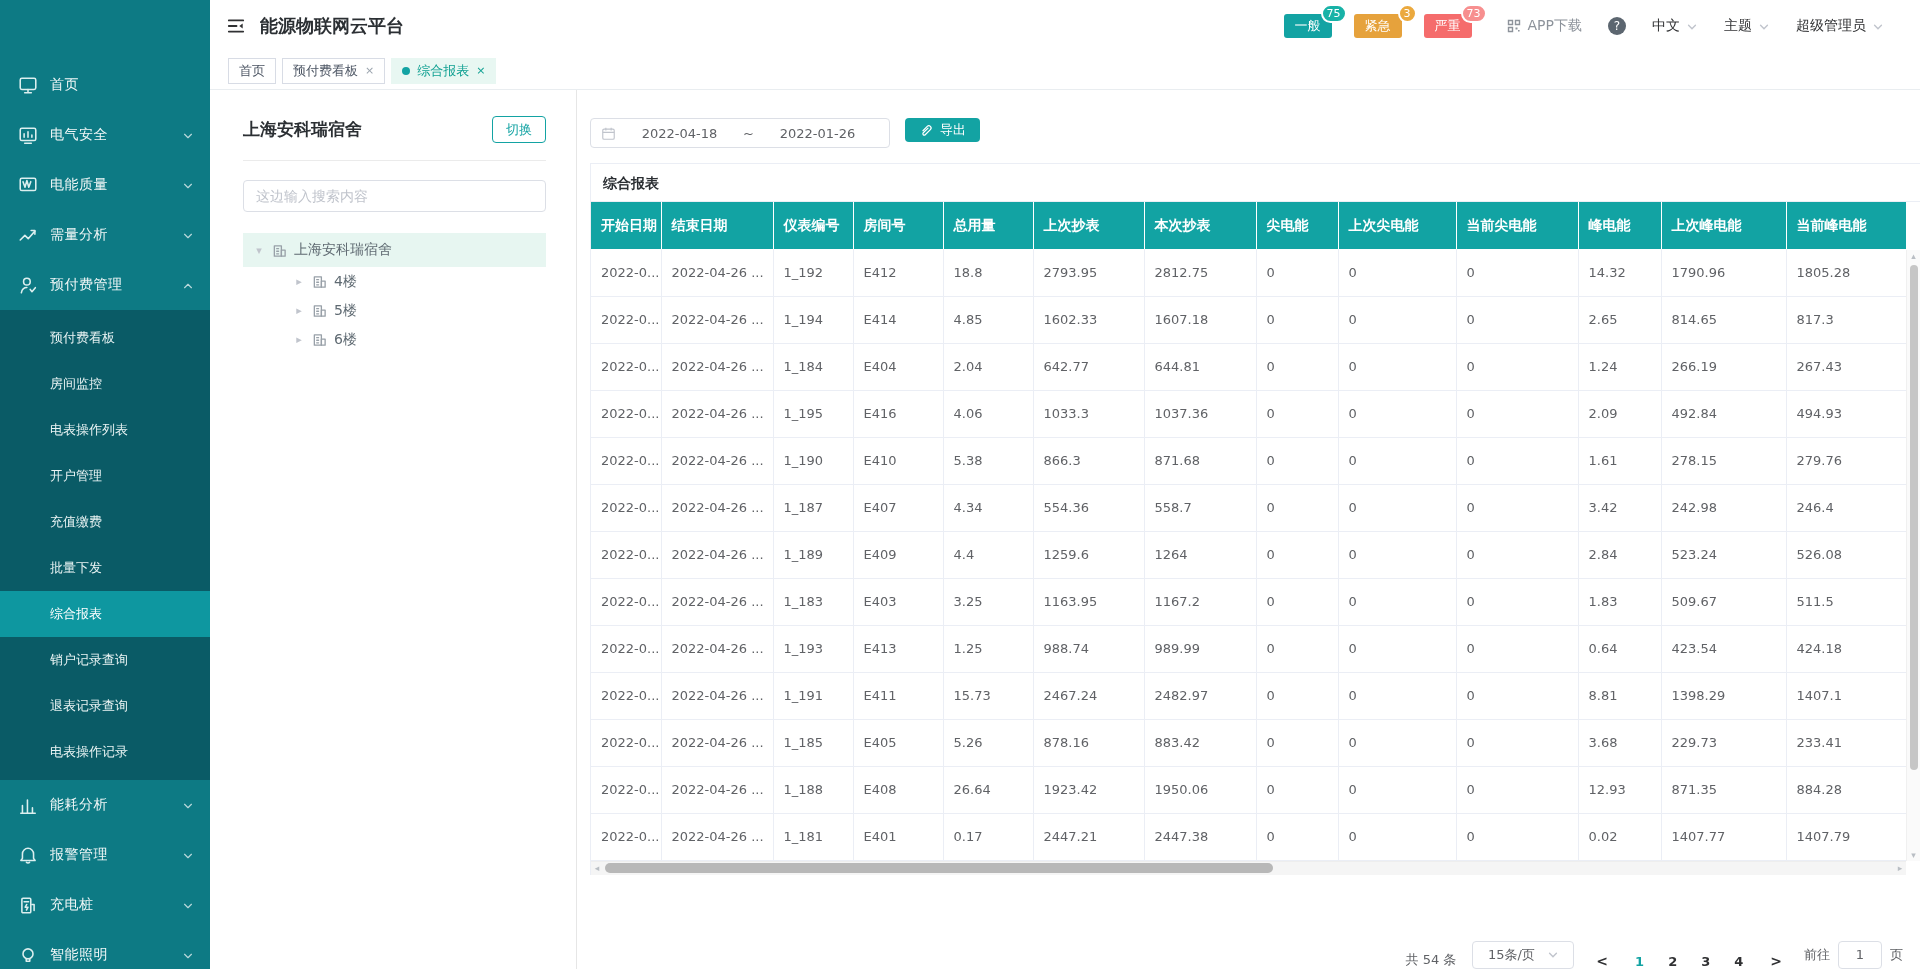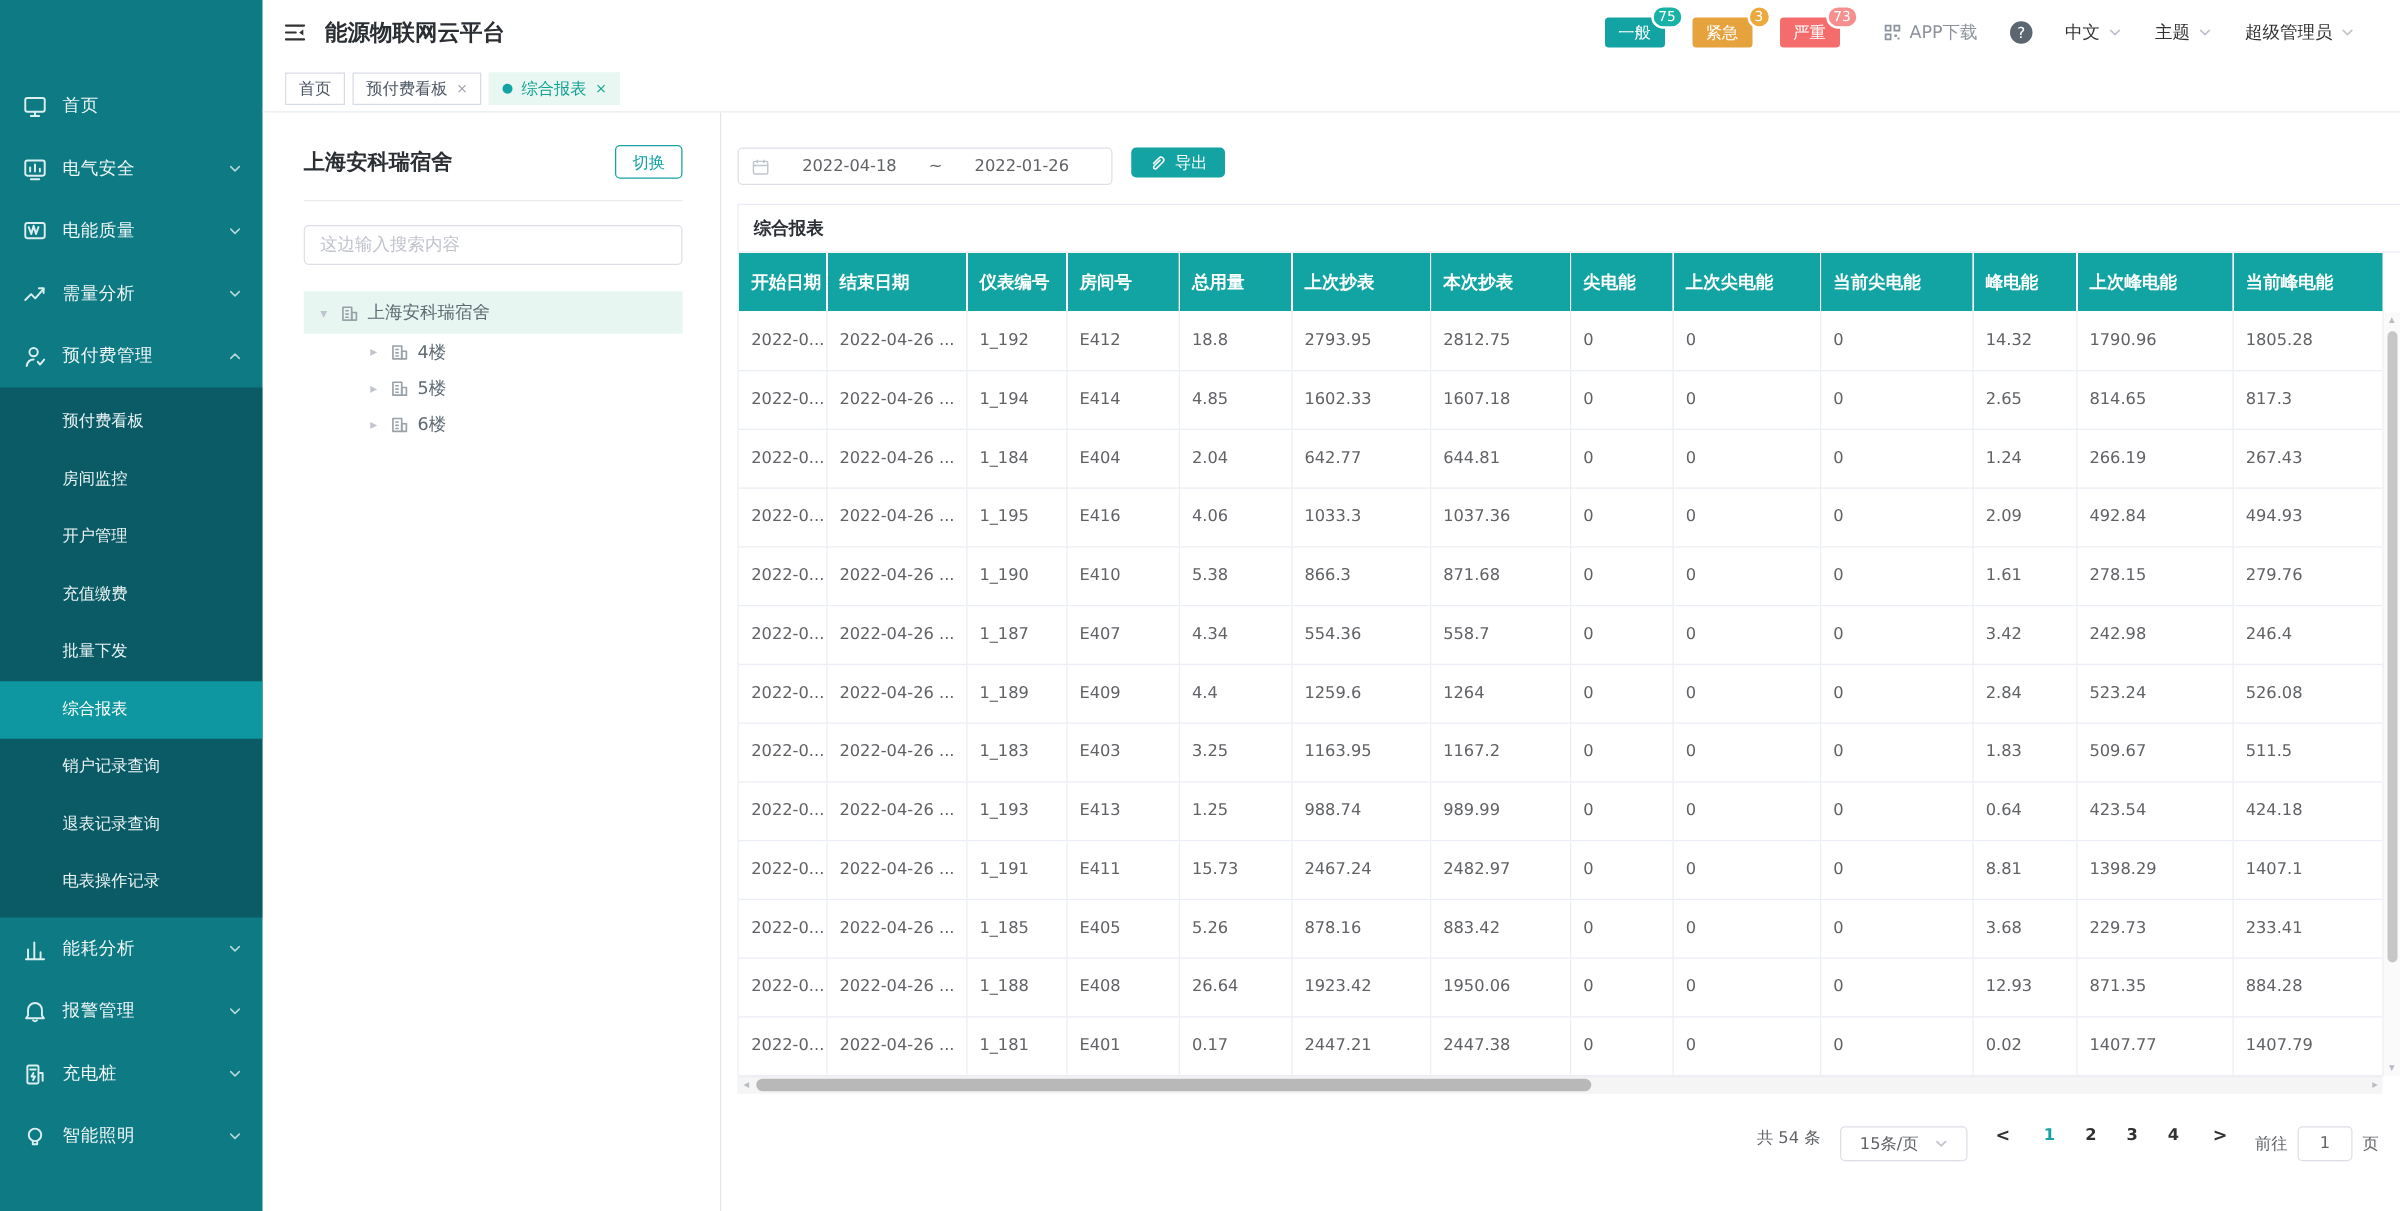--- a/index.html
+++ b/index.html
@@ -85,22 +85,22 @@
   td:last-child { border-right:none; }
 
   .vscroll { position:absolute; top:86px; right:0; width:14px; bottom:14px; background:#fafafa; border-left:1px solid #f0f0f0; display:flex; flex-direction:column; align-items:center; }
   .vscroll .sarr { height:12px; line-height:12px; font-size:9px; color:#b9bec4; cursor:pointer; }
   .vthumb { width:8px; height:505px; background:#c6c6c6; border-radius:4px; margin-top:3px; cursor:grab; }
   .hscroll { height:14px; width:1315px; background:#f5f5f5; border-top:1px solid #eee; display:flex; align-items:center; }
   .hscroll .sarr { width:12px; text-align:center; font-size:9px; color:#b9bec4; cursor:pointer; }
   .hthumb { height:10px; width:668px; background:#b8b8b8; border-radius:5px; margin-left:2px; cursor:grab; }
   .hspace { flex:1; }
 
-  .pagination { display:flex; align-items:flex-start; justify-content:flex-end; gap:16px; margin-top:26px; font-size:13px; color:#606266; padding-right:2px; }
-  .page-size { width:102px; height:28px; border:1px solid #dcdfe6; border-radius:4px; display:flex; align-items:center; justify-content:center; gap:12px; cursor:pointer; background:#fff; }
+  .pagination { display:flex; align-items:flex-end; justify-content:flex-end; gap:16px; margin-top:26px; font-size:13px; color:#606266; padding-right:2px; }
+  .page-size { width:102px; height:28px; border:1px solid #dcdfe6; border-radius:4px; display:flex; align-items:center; justify-content:center; gap:12px; cursor:pointer; background:#fff;margin-top:40px; }
   .page-size .chev { color:#c0c4cc; }
   .page-arrow { color:#303133; font-size:14px; cursor:pointer; padding:0 6px; font-weight:bold; }
   .pages { display:flex; gap:14px; }
   .page-num { font-weight:bold; color:#303133; cursor:pointer; padding:0 5px; }
   .page-num.active { color:#13a3a3; }
   .goto { display:flex; align-items:center; gap:8px; }
   .goto-input { width:44px; height:28px; border:1px solid #dcdfe6; border-radius:4px; text-align:center; font-size:13px; color:#606266; outline:none; font-family:inherit; }
 </style>
 </head>
 <body>
@@ -151,20 +151,21 @@
             <path d="M3 16c.6-3.2 2.6-4.7 5-4.7M11 13l1.6 2 3-3.6"></path>
           </svg></span>
         <span class="side-label">预付费管理</span>
         <span class="chev"><svg viewBox="0 0 14 14" fill="none" stroke="currentColor" stroke-width="1.4" stroke-linecap="round" stroke-linejoin="round">
             <path d="M3 9l4-4 4 4"></path>
           </svg></span>
       </div>
       <div class="submenu">
         <div class="sub-item">预付费看板</div>
         <div class="sub-item">房间监控</div>
+        <div class="sub-item">电表操作列表</div>
         <div class="sub-item">开户管理</div>
         <div class="sub-item">充值缴费</div>
         <div class="sub-item">批量下发</div>
         <div class="sub-item active">综合报表</div>
         <div class="sub-item">销户记录查询</div>
         <div class="sub-item">退表记录查询</div>
         <div class="sub-item">电表操作记录</div>
       </div>
       <div class="side-item">
         <span class="icon"><svg viewBox="0 0 18 18" fill="none" stroke="currentColor" stroke-width="1.4" stroke-linecap="round" stroke-linejoin="round">

